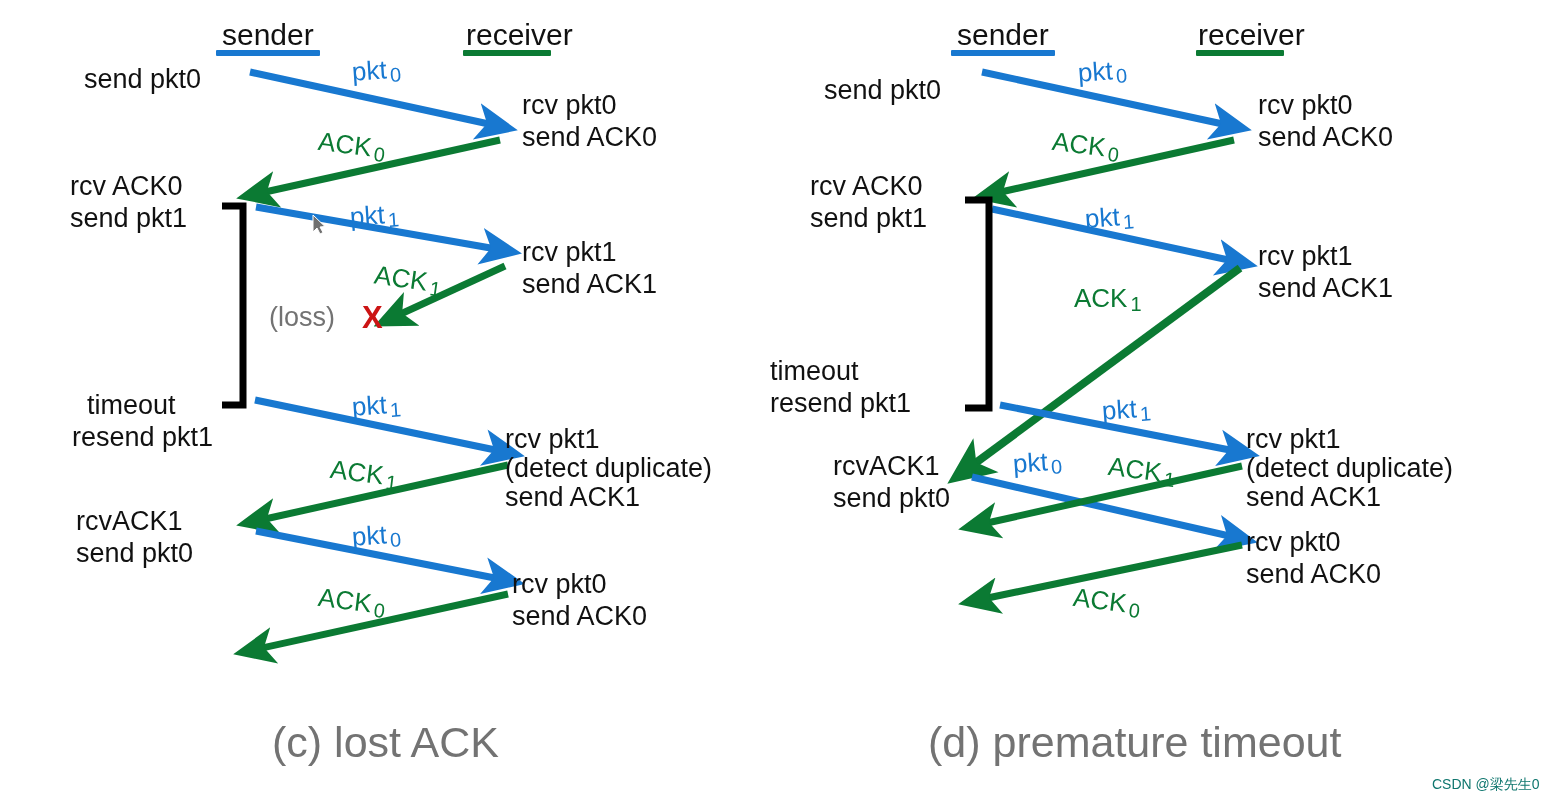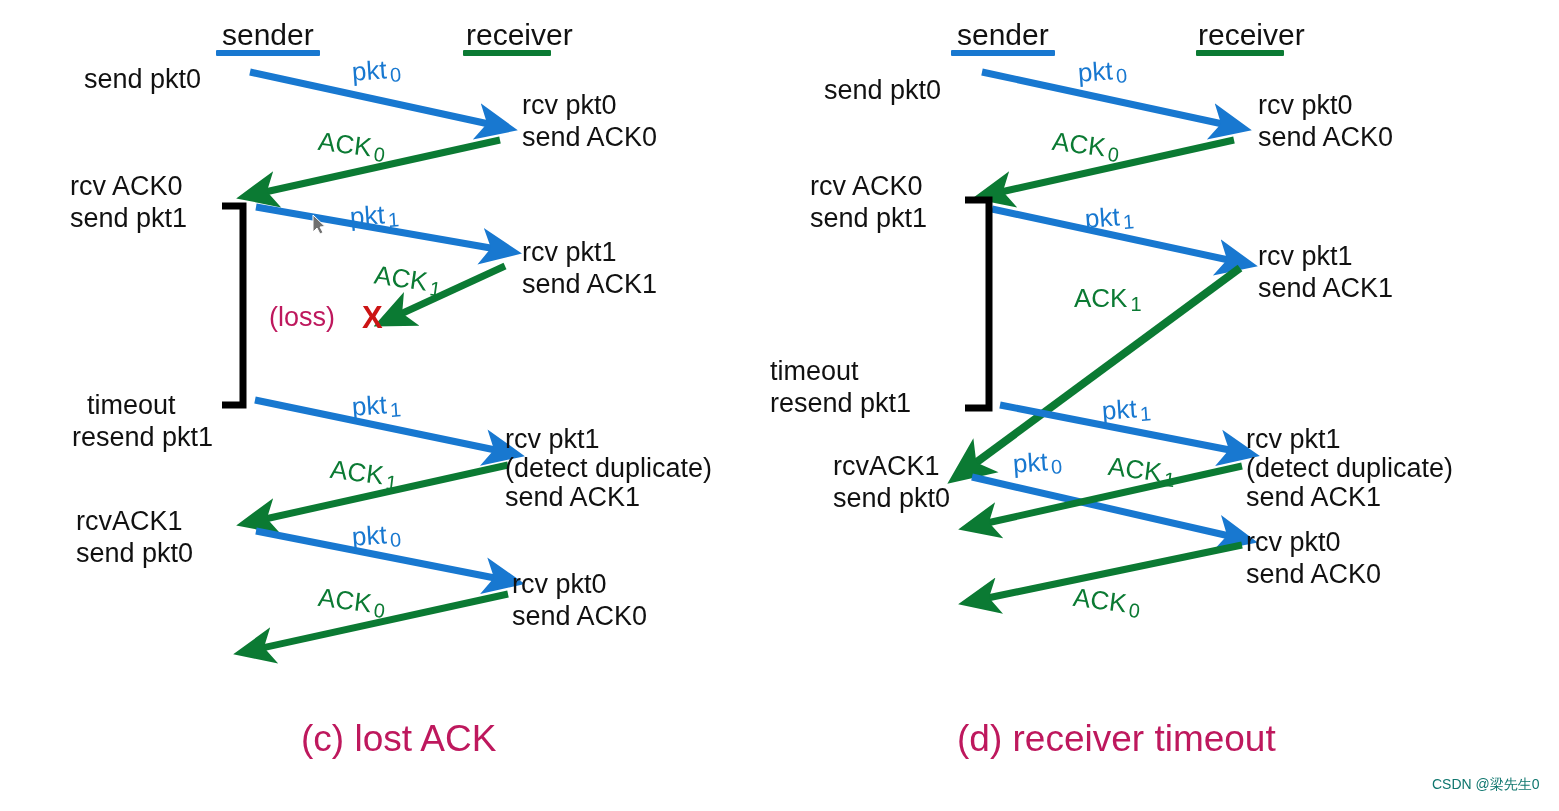--- a/index.html
+++ b/index.html
@@ -41,40 +41,39 @@
   }
   .evt {
     position: absolute;
     font-size: 27px;
     line-height: 32px;
     color: #111111;
     white-space: nowrap;
   }
   .caption {
     position: absolute;
-    font-size: 37px;
-    color: #be185d;
-    white-space: nowrap;
-    margin-left: 29px;
+    font-size: 43px;
+    color: #737373;
+    white-space: nowrap;
   }
   .msg {
     position: absolute;
     white-space: nowrap;
     font-size: 26px;
   }
   .msg .sub {
     font-size: 20px;
     vertical-align: -4px;
     padding-left: 3px;
   }
   .msg.pkt { color: #1878d0; }
   .msg.ack { color: #0b7a33; }
   .loss {
     position: absolute;
-    color: #be185d;
+    color: #737373;
     font-size: 27px;
     white-space: nowrap;
   }
   .lossx {
     position: absolute;
     color: #cc1414;
     font-size: 31px;
     font-weight: bold;
     white-space: nowrap;
   }
@@ -244,18 +243,18 @@
     <div class="msg pkt" style="left:1013px; top:447px; transform:rotate(-4deg);">
       <span>pkt</span><span class="sub">0</span>
     </div>
     <div class="msg ack" style="left:1108px; top:455px; transform:rotate(7deg);">
       <span>ACK</span><span class="sub">1</span>
     </div>
     <div class="msg ack" style="left:1073px; top:586px; transform:rotate(7deg);">
       <span>ACK</span><span class="sub">0</span>
     </div>
 
-    <div class="caption" style="left:928px; top:718px;">(d) receiver timeout</div>
+    <div class="caption" style="left:928px; top:718px;">(d) premature timeout</div>
   </div>
 
   <div class="watermark" style="left:1432px; top:776px;">CSDN @梁先生0</div>
 
 </div>
 
 </body></html>

